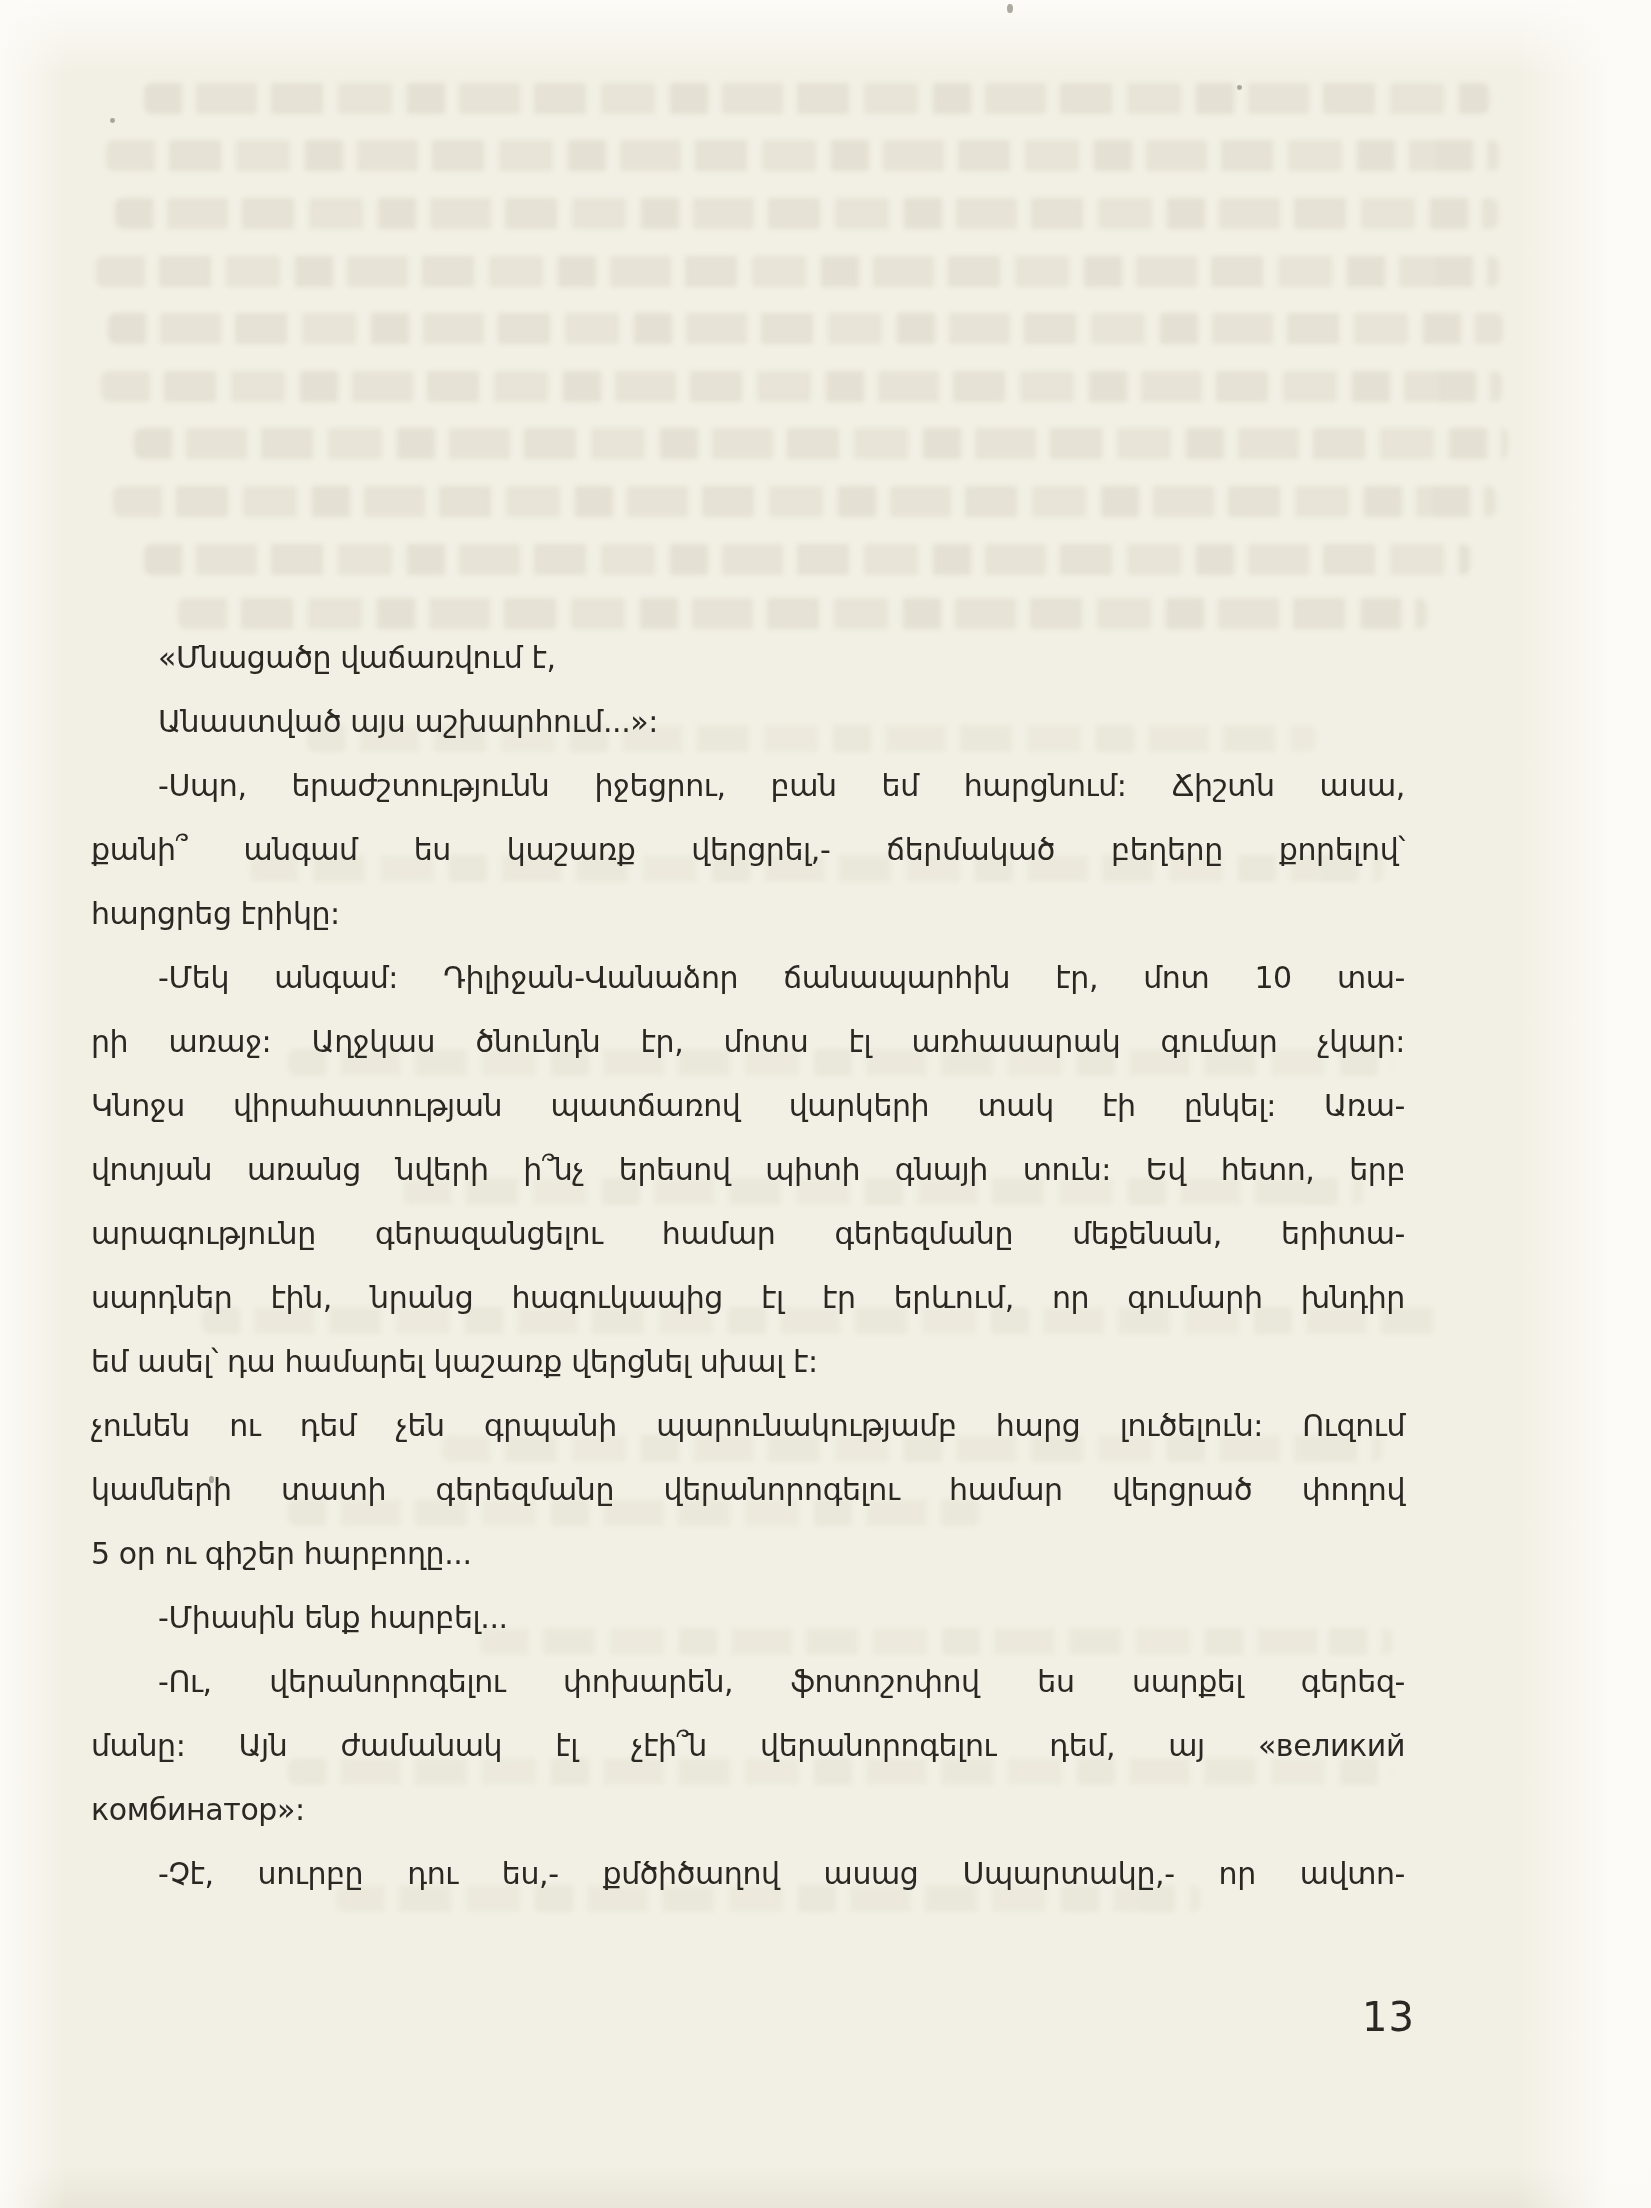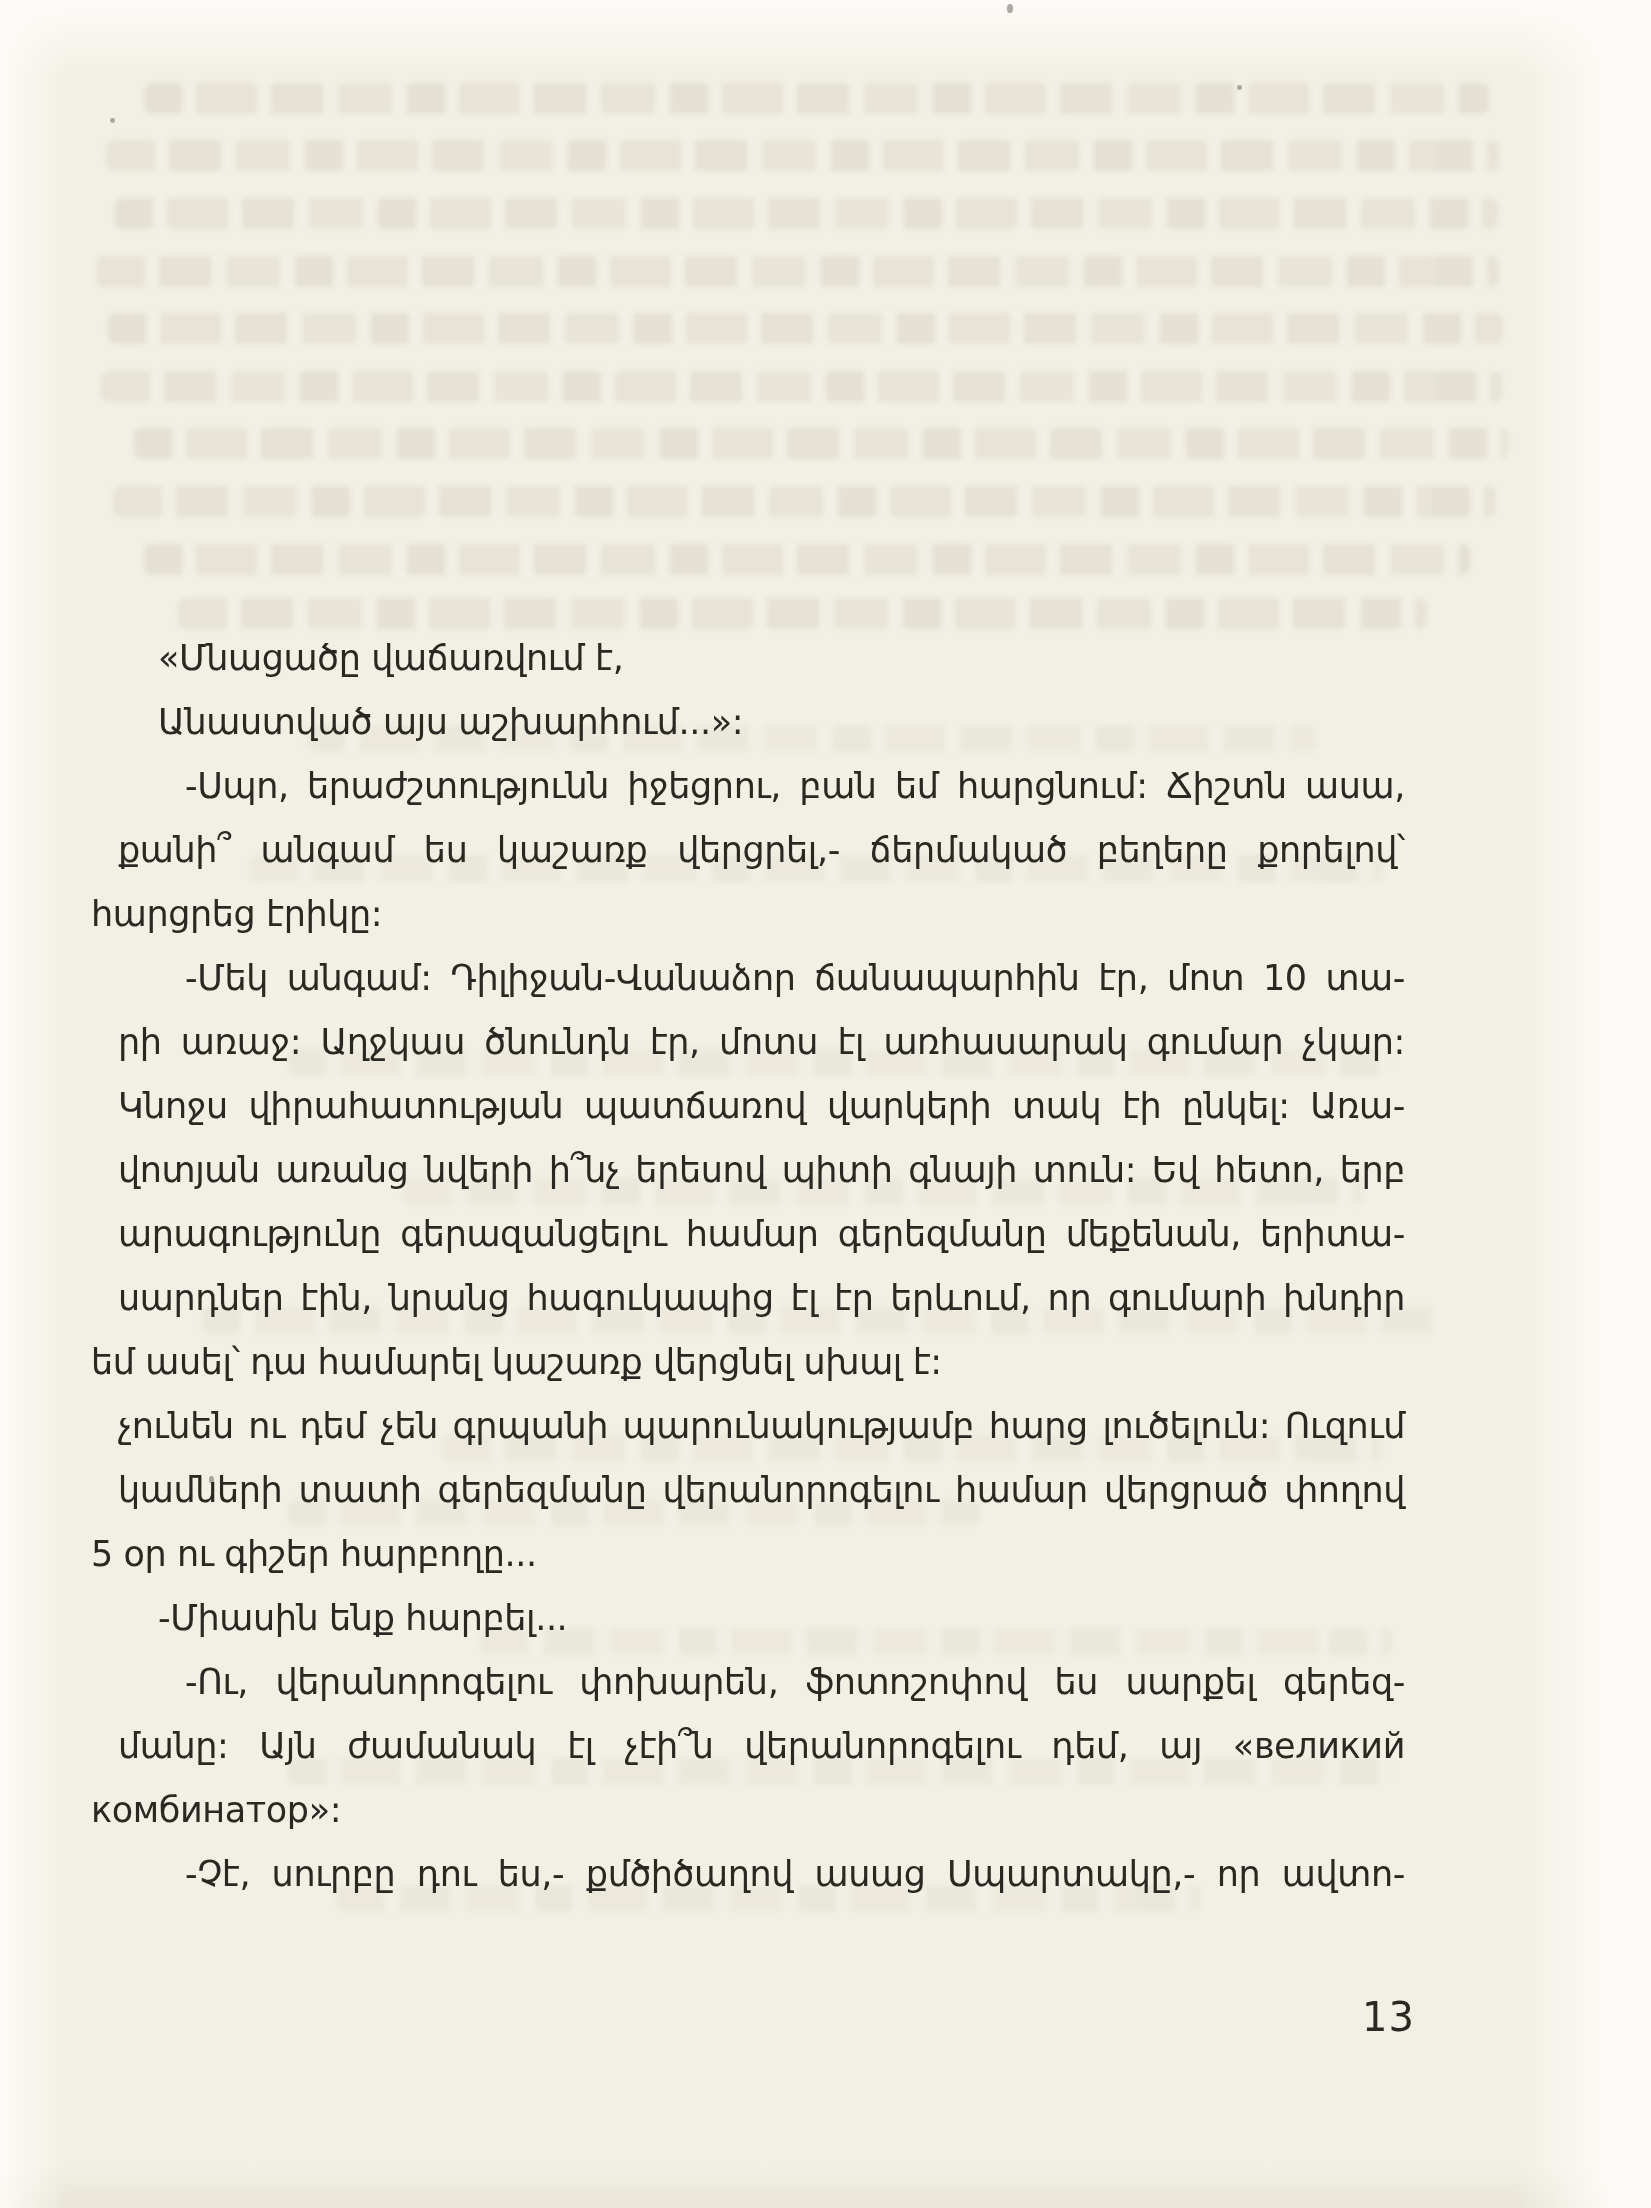--- a/index.html
+++ b/index.html
@@ -40,27 +40,27 @@
   .bl.shift { background-position: -64px 0; }
 
   .speck { position: absolute; background: #6d685c; border-radius: 50%; opacity: .55; }
 
   
   .text-block {
     position: absolute;
     left: 91px;
     top: 626px;
     width: 1314px;
-    font-size: 35px;
+    font-size: 30px;
     line-height: 64px;
     letter-spacing: -0.4px;
     color: var(--ink, #2a2823);
   }
   .line { min-height: 64px; text-align: left; }
-  .line.j { text-align: justify; text-align-last: justify; text-justify: inter-word; margin-left: 27px; }
+  .line.j { text-align: justify; text-align-last: justify; text-justify: inter-word; }
   .line.indent { text-indent: 67px; }
 
   .pageno {
     position: absolute;
     left: 1362px;
     top: 1994px;
     font-size: 40px;
     letter-spacing: 1px;
     color: var(--ink, #2a2823);
   }

